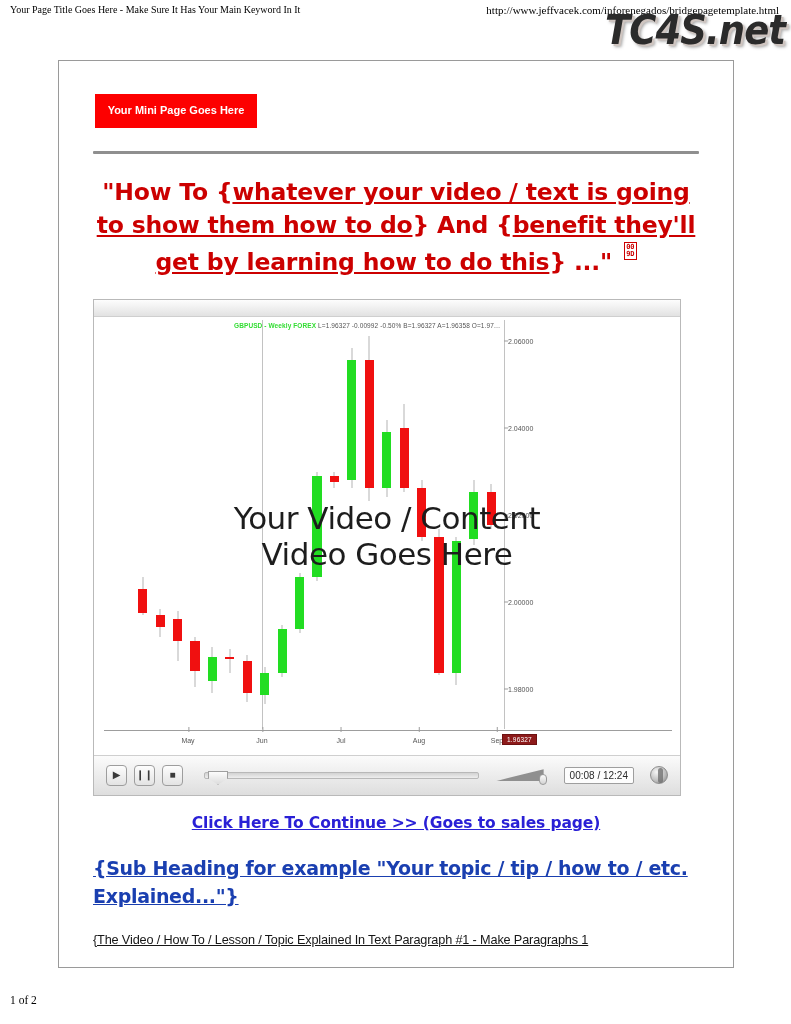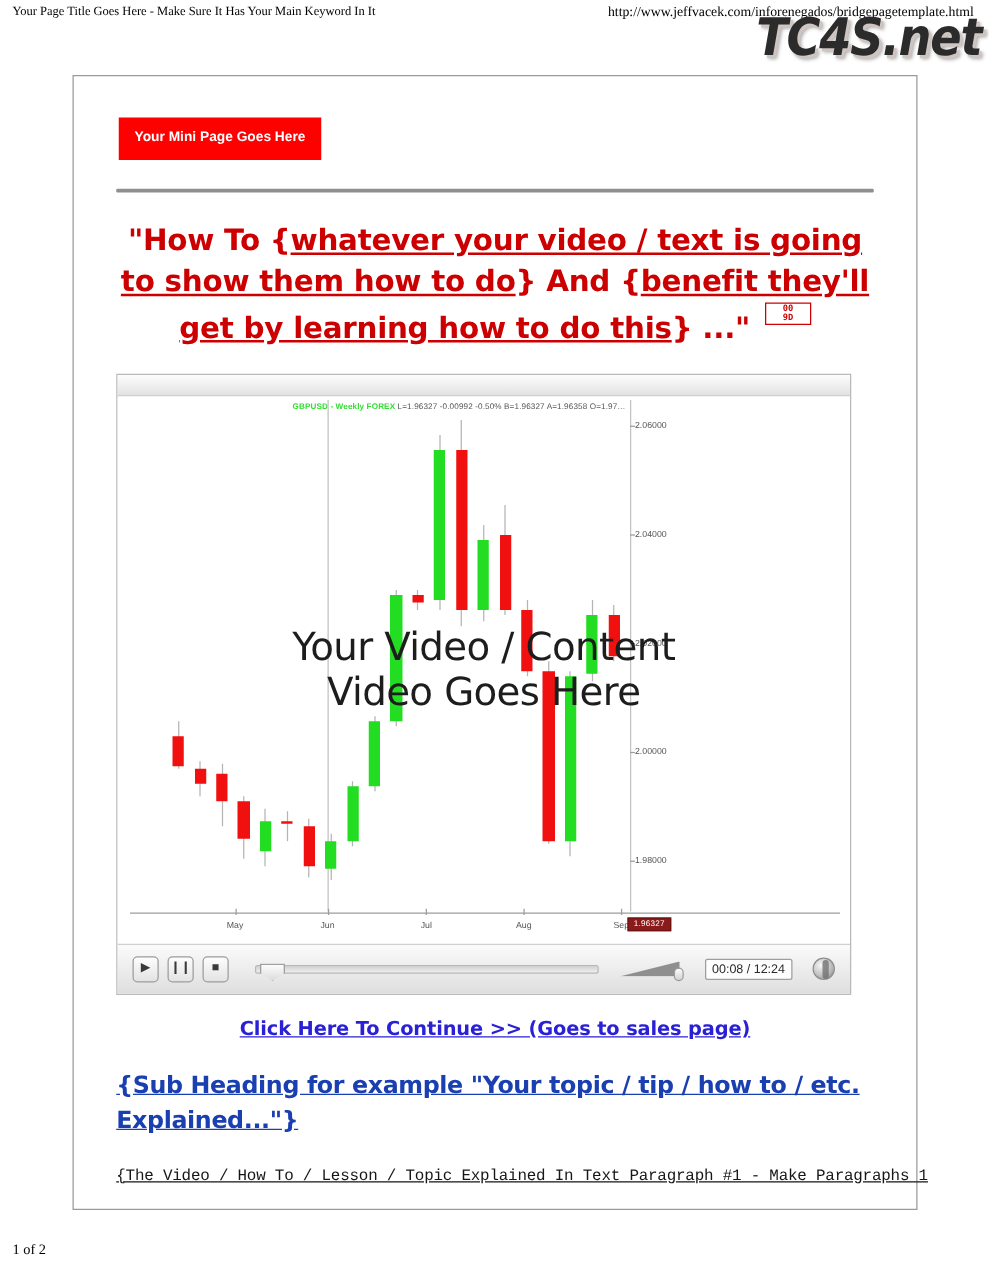--- a/index.html
+++ b/index.html
@@ -79,21 +79,21 @@
     color: #cc0000;
     letter-spacing: -0.2px;
   }
   .headline u { text-decoration: underline; }
   .pilcrow-box {
     display: inline-block;
     border: 1px solid #cc0000;
     color: #cc0000;
     font-family: "DejaVu Sans Mono", monospace;
     font-size: 7px; line-height: 7px;
-    padding: 1px 13px;
+    padding: 1px 1px;
     vertical-align: 14px;
     margin-left: 12px;
     letter-spacing: 0;
   }
   .pilcrow-box span { display:block; }
 
   
   .player {
     margin: 20px 6px 0 6px;
     width: 588px; height: 497px;
@@ -252,26 +252,25 @@
   .sub-heading {
     margin: 22px 6px 0 6px;
     font-family: "DejaVu Sans", sans-serif;
     font-weight: bold; font-size: 19px;
     line-height: 1.50;
     color: #1a3fb0; text-decoration: underline;
     letter-spacing: -0.3px;
   }
   .body-paragraph {
     margin: 22px 6px 0 6px;
-    font-family: Liberation Mono, monospace;
+    font-family: Liberation Sans, sans-serif;
     font-size: 12.7px; color: #161616;
     text-decoration: underline;
     white-space: nowrap;
     letter-spacing: -0.15px;
-    text-align: center;
   }
 
   
   .print-footer {
     position: absolute; left: 0; bottom: 0; width: 791px; height: 56px;
   }
   .page-number {
     position: absolute; left: 10px; bottom: 18px;
     font-family: "Liberation Serif", serif;
     font-size: 11.5px; color: #000;

